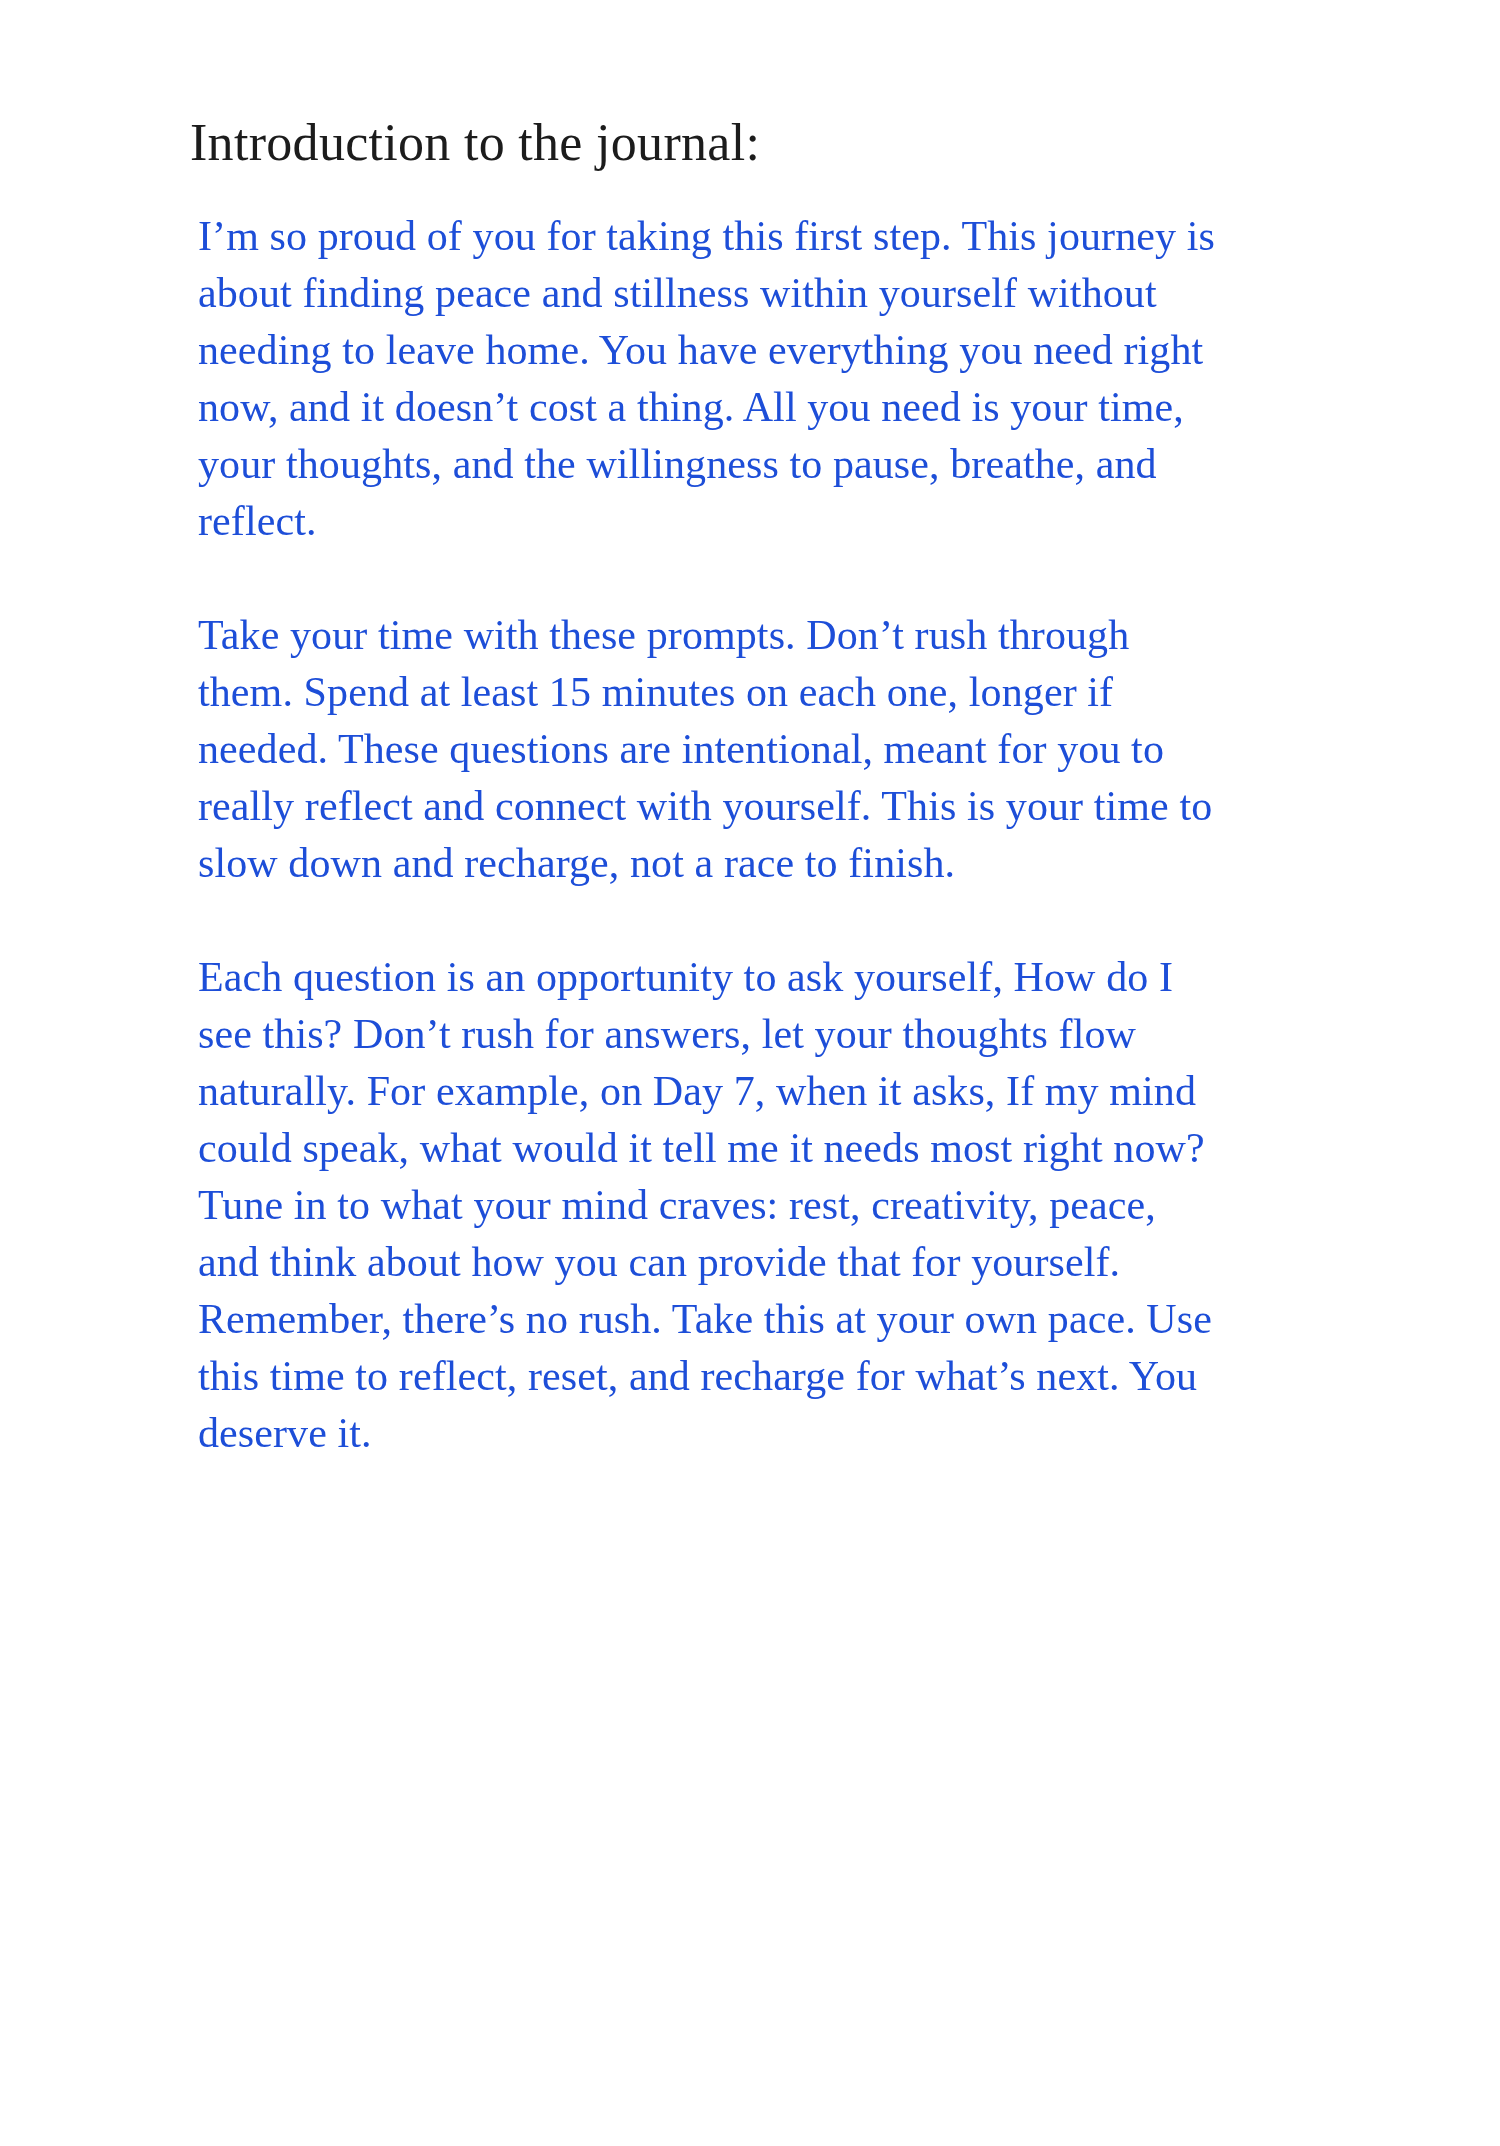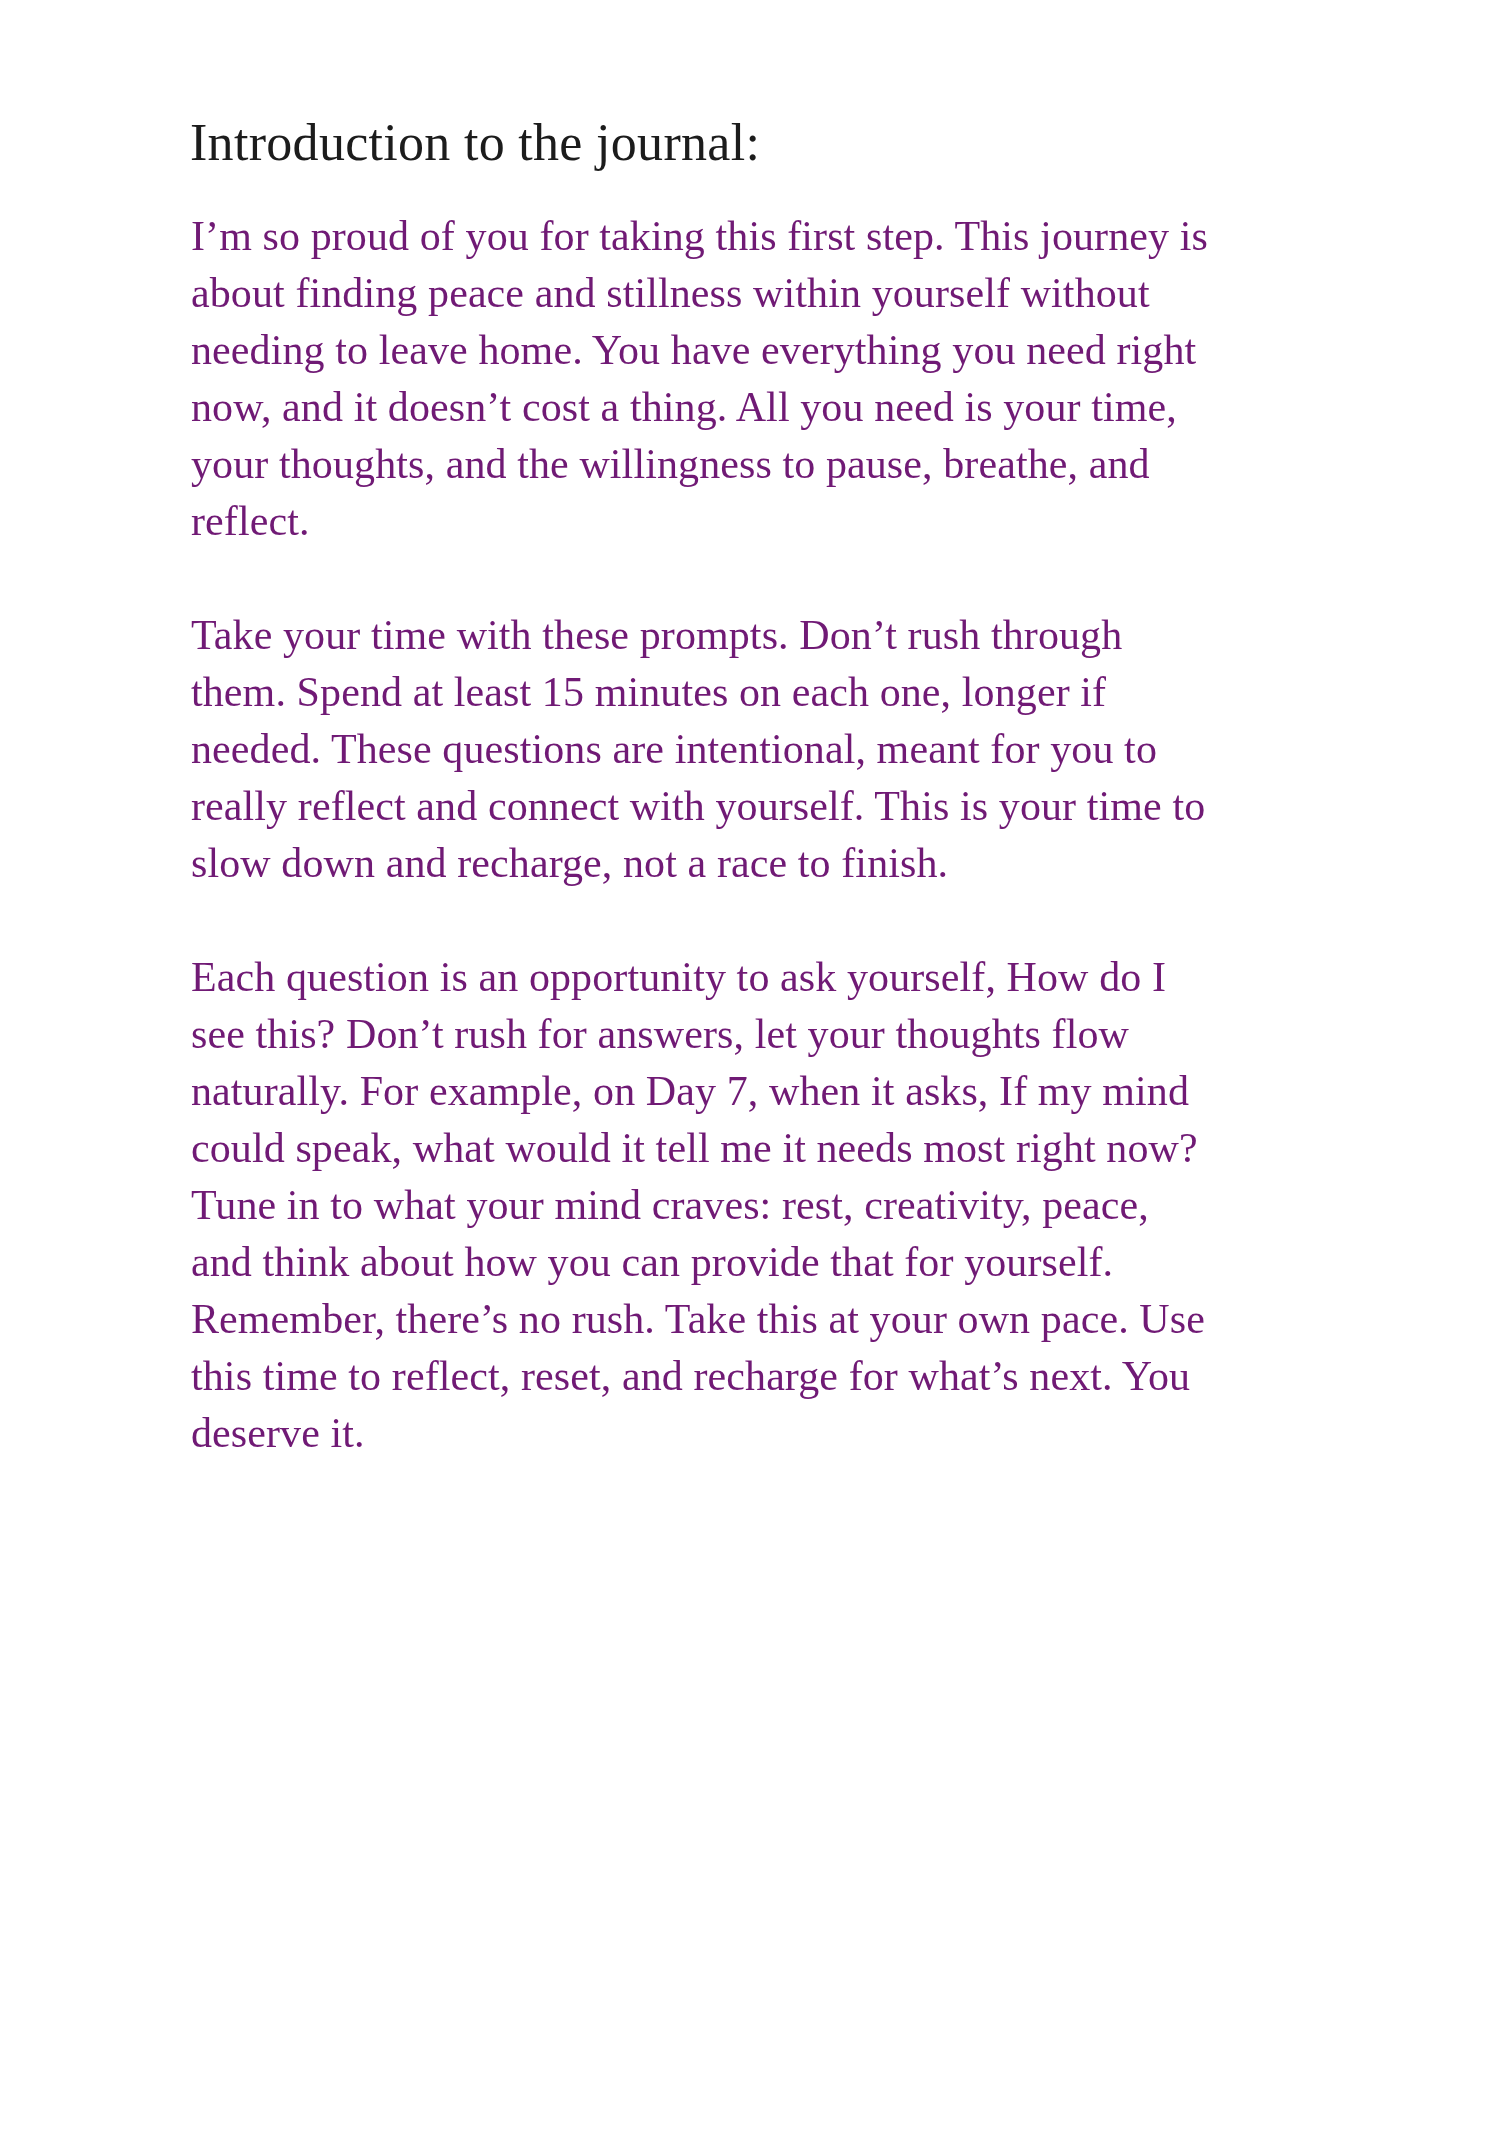--- a/index.html
+++ b/index.html
@@ -23,27 +23,27 @@
   .title {
     margin: 0 0 34px 0;
     font-family: "Liberation Serif", "DejaVu Serif", serif;
     font-size: 52px;
     line-height: 1.2;
     font-weight: 400;
     color: #1c1c1c;
     letter-spacing: 0.3px;
   }
   .para {
-    margin: 0 0 57px 1px;
+    margin: 0 0 57px 8px;
     max-width: 1230px;
     font-family: "Liberation Serif", "DejaVu Serif", serif;
     font-size: 42px;
     line-height: 57px;
     font-weight: 400;
-    color: #701a75;
+    color: #1d4ed8;
     white-space: pre-line;
     letter-spacing: 0.1px;
   }
 </style>
 </head>
 <body>
 
 <main class="page">
   <h1 class="title">Introduction to the journal:</h1>
 

